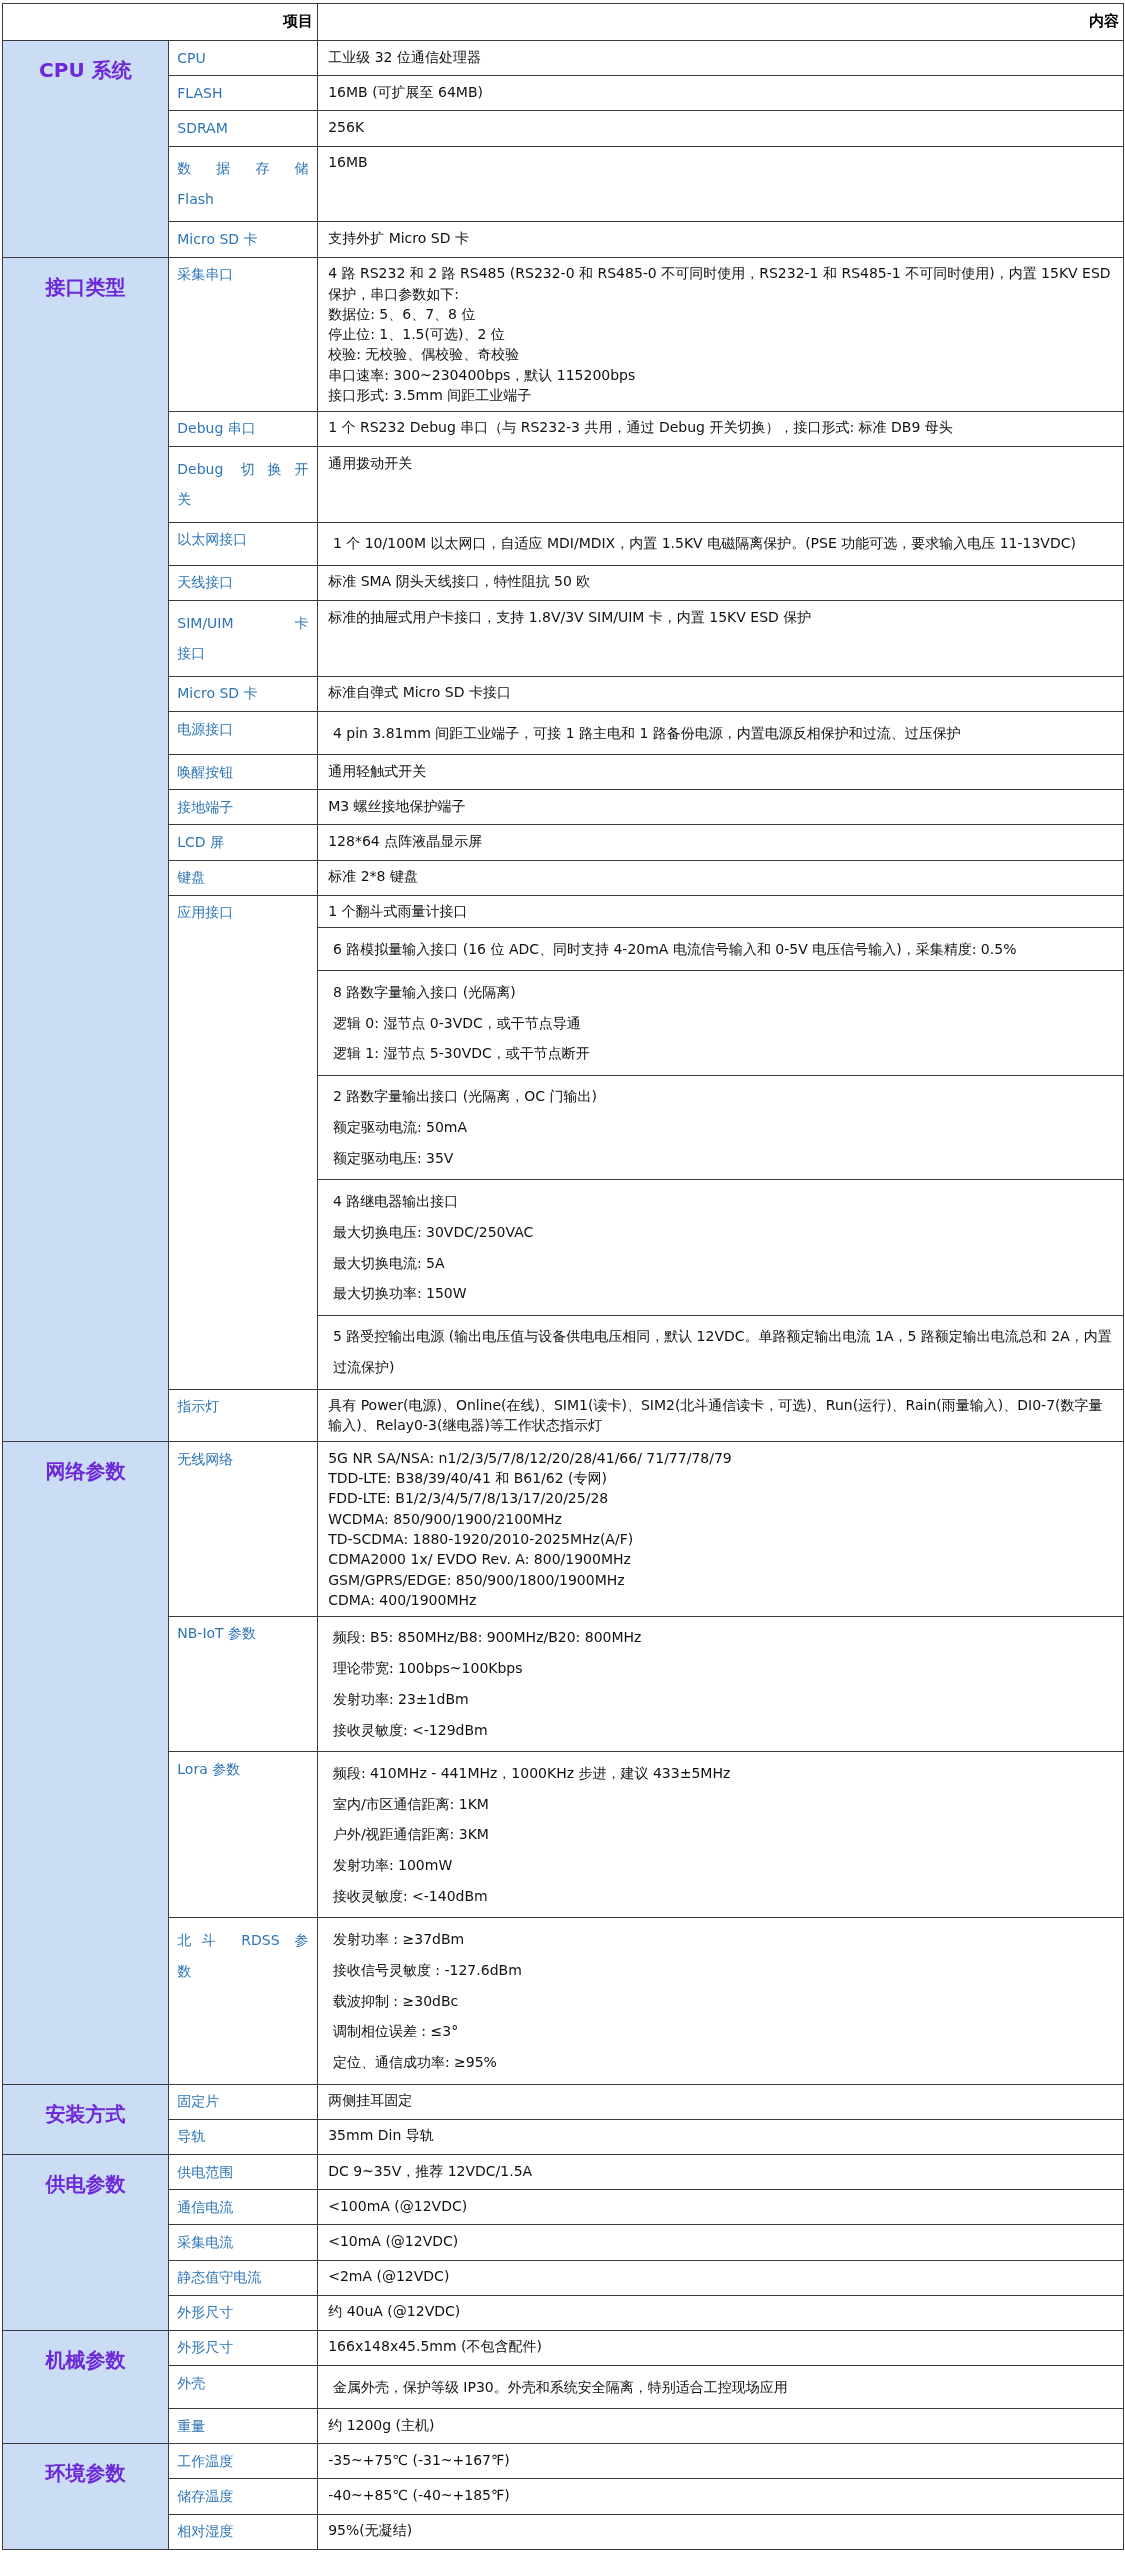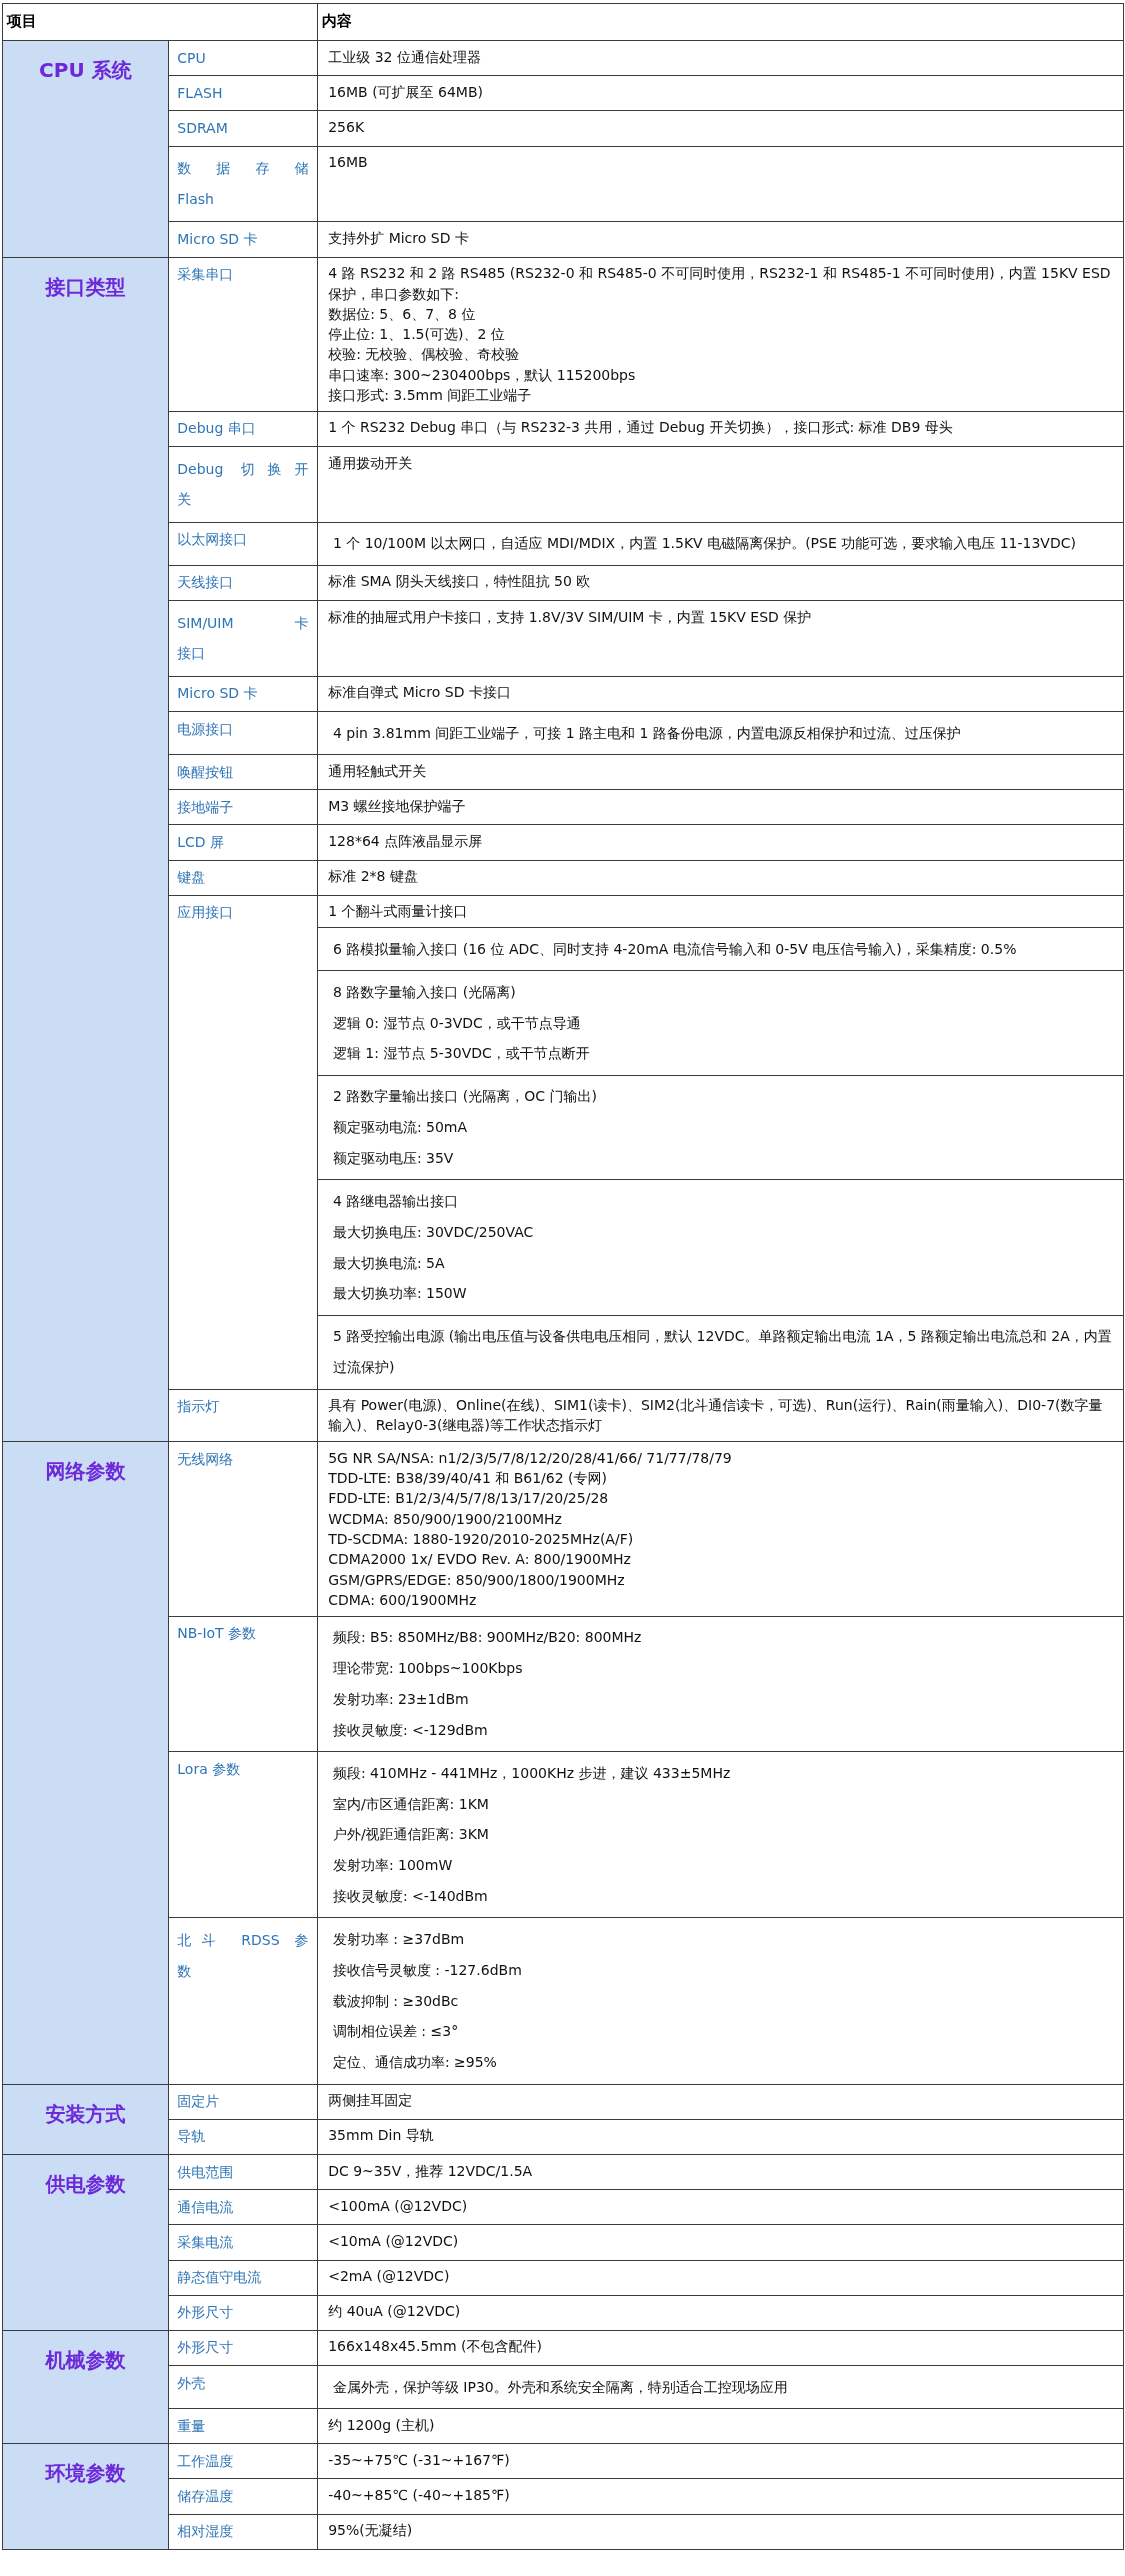--- a/index.html
+++ b/index.html
@@ -10,21 +10,21 @@
     --ink:#111111;
   }
   html,body{margin:0;padding:0;background:#ffffff;}
   body{font-family:"DejaVu Sans","Liberation Sans",sans-serif;color:var(--ink);}
   .wrap{padding:2.8px 1.9px 25px 1.9px;}
   table.spec{border-collapse:collapse;table-layout:fixed;width:1122px;border:1.9px solid var(--outer);}
   col.c-cat{width:166px;}
   col.c-lbl{width:149px;}
   col.c-val{width:806px;}
   th,td{border:0.9px solid var(--border);vertical-align:top;overflow-wrap:break-word;}
-  thead th{font-size:15px;font-weight:bold;color:#000;text-align:left;padding:8.4px 3.8px;line-height:1.3;}
+  thead th{font-size:15px;font-weight:bold;color:#000;text-align:right;padding:8.4px 3.8px;line-height:1.3;}
   td.cat{background:var(--cat-bg);font-size:20px;font-weight:bold;color:#6d28d9;text-align:center;padding:15px 3.8px 5.6px 3.8px;line-height:1.45;}
   td.lbl{color:var(--accent);font-weight:normal;font-size:14px;padding:6.6px 8.4px;line-height:1.5;}
   td.lbl.sp{line-height:2.2;}
   td.lbl .jline{text-align:justify;text-align-last:justify;}
   td.val{font-size:14px;padding:5.6px 10.3px;line-height:1.45;margin-left:17px;}
   td.val.sp{line-height:2.2;padding-left:15px;}
   .pline{min-height:1em;}
 </style>
 </head>
 <body>
@@ -243,21 +243,21 @@
             <div>无线网络</div>
           </td>
           <td class="val">
             <div class="pline">5G NR SA/NSA: n1/2/3/5/7/8/12/20/28/41/66/ 71/77/78/79</div>
             <div class="pline">TDD-LTE: B38/39/40/41 和 B61/62 (专网)</div>
             <div class="pline">FDD-LTE: B1/2/3/4/5/7/8/13/17/20/25/28</div>
             <div class="pline">WCDMA: 850/900/1900/2100MHz</div>
             <div class="pline">TD-SCDMA: 1880-1920/2010-2025MHz(A/F)</div>
             <div class="pline">CDMA2000 1x/ EVDO Rev. A: 800/1900MHz</div>
             <div class="pline">GSM/GPRS/EDGE: 850/900/1800/1900MHz</div>
-            <div class="pline">CDMA: 600/1900MHz</div>
+            <div class="pline">CDMA: 400/1900MHz</div>
           </td>
         </tr>
         <tr>
           <td class="lbl" rowspan="1">
             <div>NB-IoT 参数</div>
           </td>
           <td class="val sp">
             <div class="pline">频段: B5: 850MHz/B8: 900MHz/B20: 800MHz</div>
             <div class="pline">理论带宽: 100bps~100Kbps</div>
             <div class="pline">发射功率: 23±1dBm</div>

